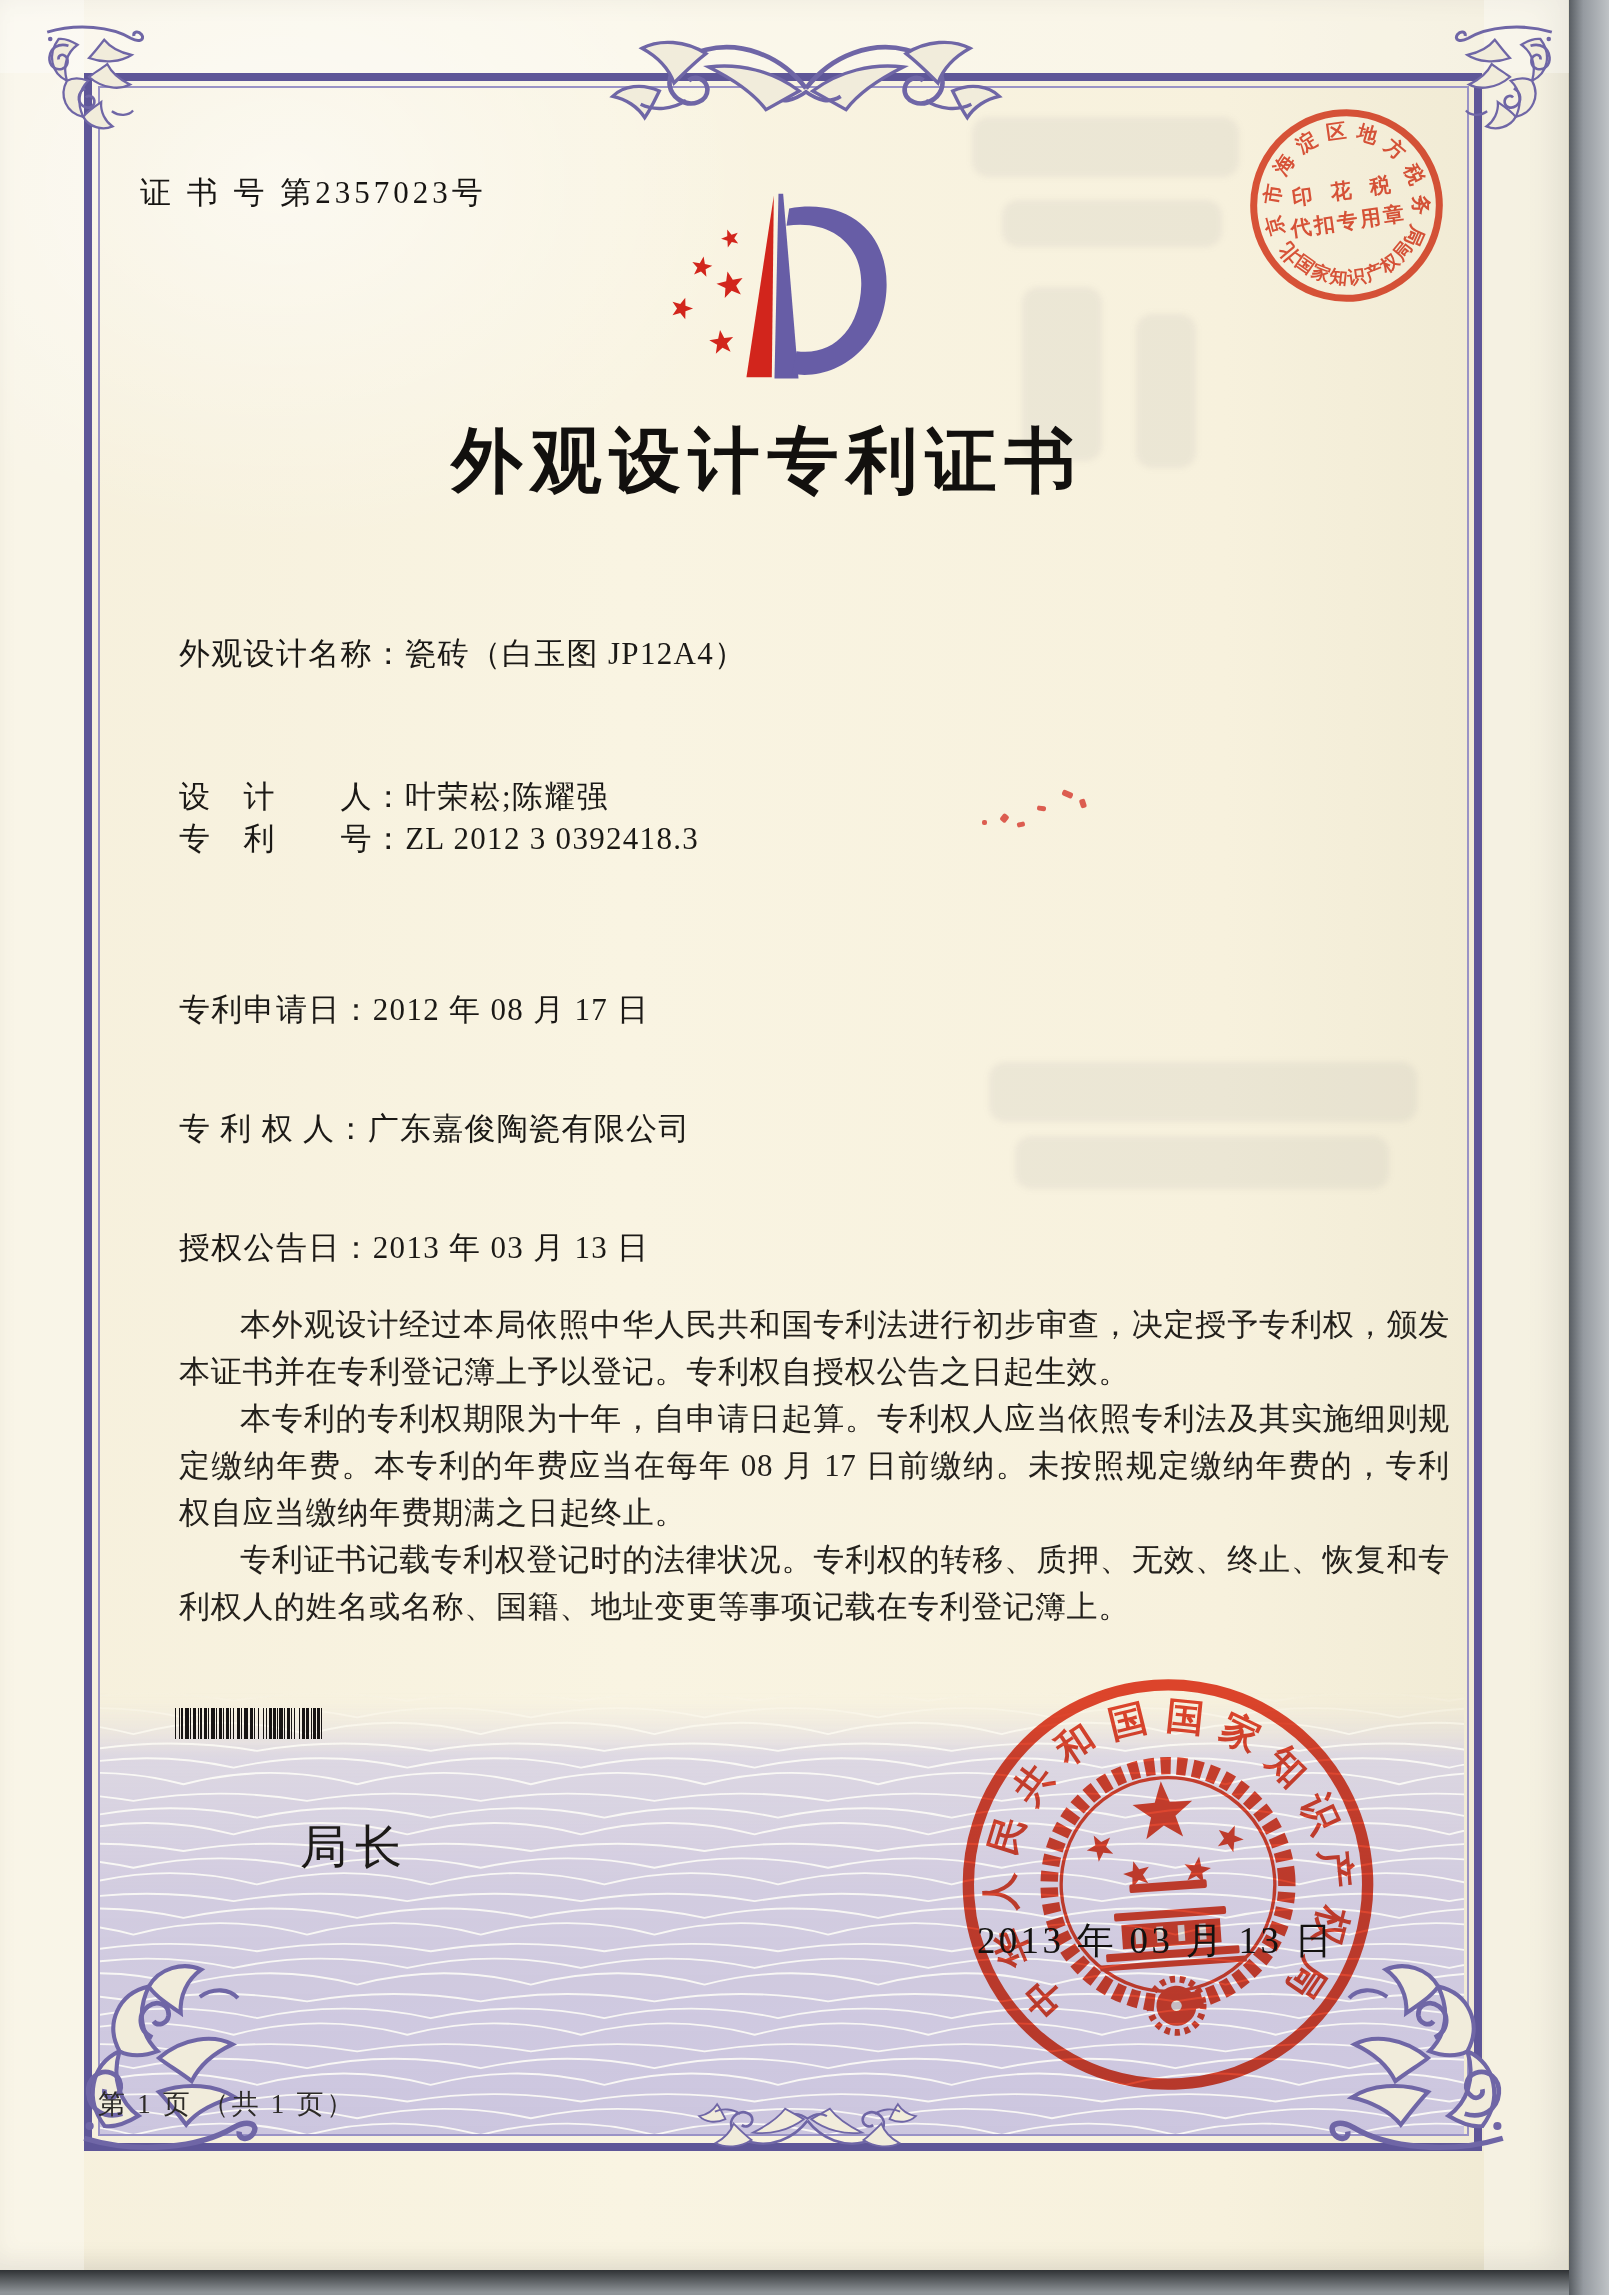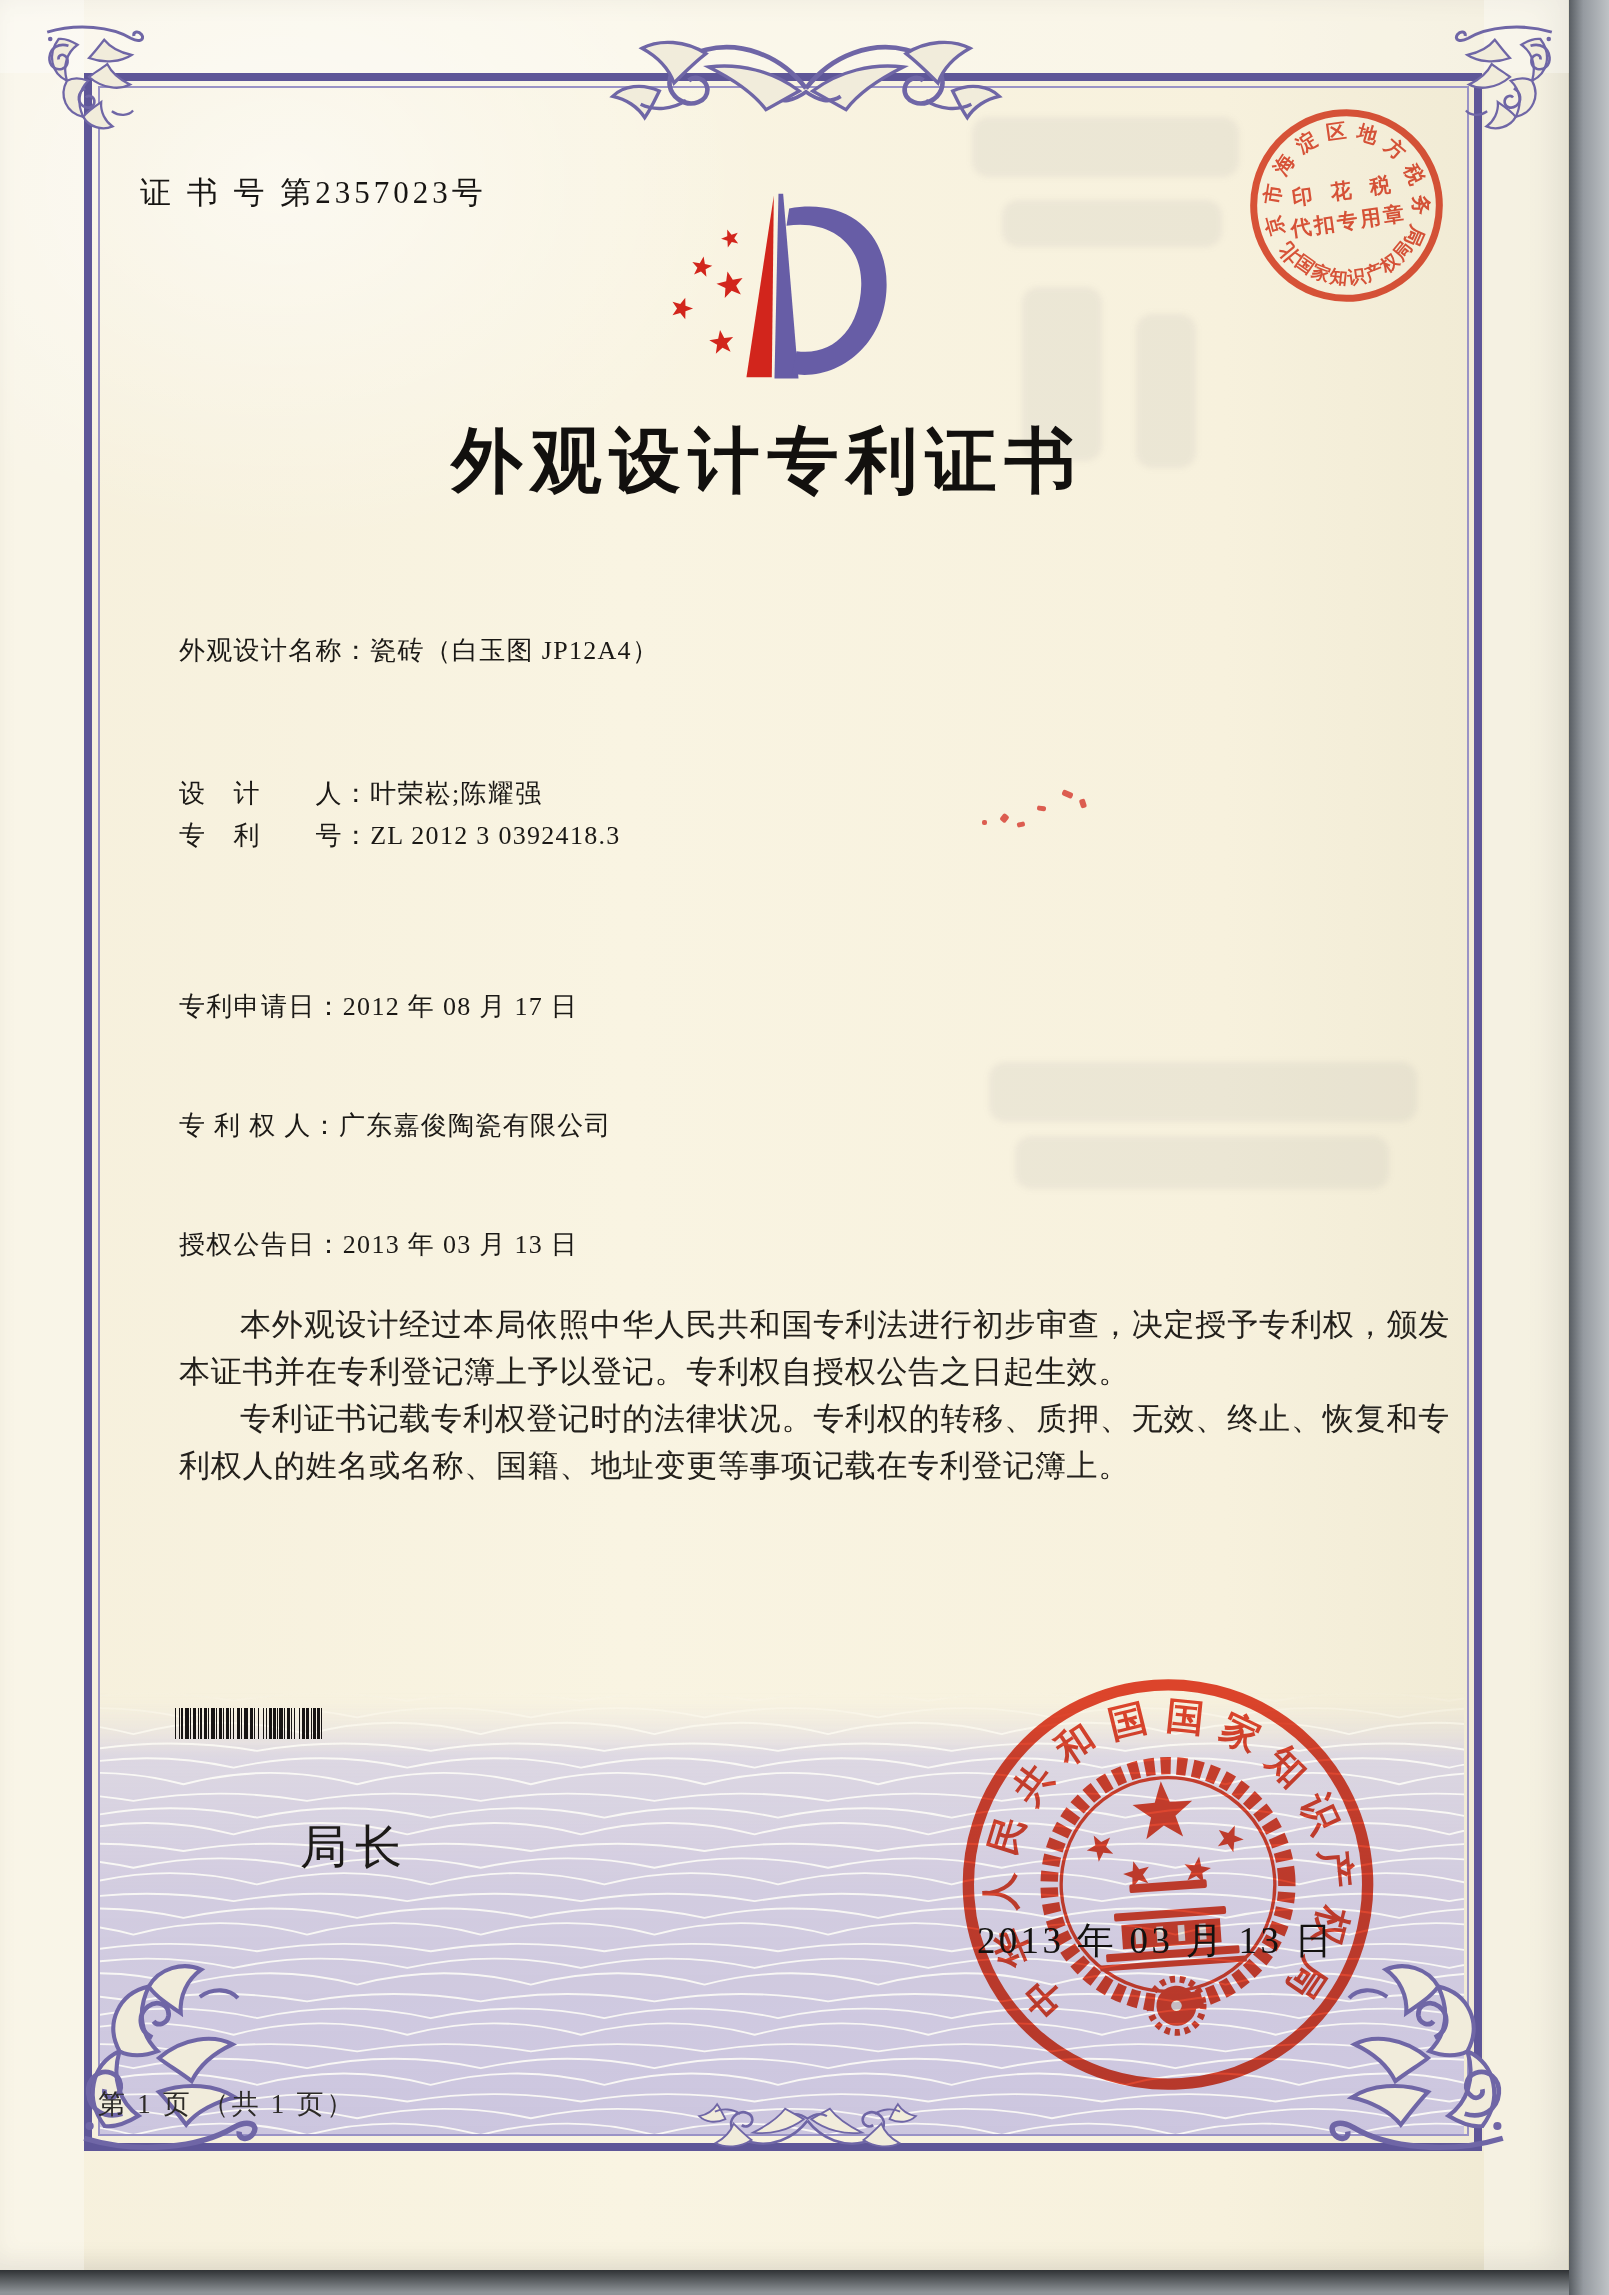--- a/index.html
+++ b/index.html
@@ -25,21 +25,21 @@
   #band{left:100px;top:1690px;width:1364px;height:445px;z-index:2;
       background:linear-gradient(180deg, rgba(213,208,227,0) 0%, rgba(213,208,227,.8) 16%, rgba(208,202,224,.95) 45%, #ccc6df 100%);
       -webkit-mask-image:linear-gradient(180deg,transparent,#000 14%);
       mask-image:linear-gradient(180deg,transparent,#000 14%);}
   #band svg{position:absolute;left:0;top:0;}
   .wv{fill:none;stroke:#fbfaf6;stroke-width:2.8;opacity:.95;}
   
   #cert-no{left:140px;top:172px;font-size:31px;letter-spacing:4px;color:#171513;z-index:5;}
   #title{left:84px;top:414px;width:1367px;text-align:center;font-size:71px;font-weight:700;
          letter-spacing:8px;color:#12100e;z-index:5;}
-  .field{left:179px;font-size:26px;color:#1b1916;z-index:5;letter-spacing:1.3px;}
+  .field{left:179px;font-size:31px;color:#1b1916;z-index:5;letter-spacing:1.3px;}
   #body-text{left:179px;top:1301px;width:1271px;z-index:5;}
   #body-text p{margin:0;font-size:31px;line-height:47px;color:#23201c;text-align:justify;
                text-indent:61px;letter-spacing:0.7px;}
   #barcode{left:175px;top:1708px;width:269px;height:31px;z-index:5;overflow:hidden;}
   #barcode i{position:absolute;top:0;bottom:0;background:#171413;display:block;}
   #sig-label{left:265px;top:1816px;font-size:47px;letter-spacing:8px;color:#1c1a18;z-index:5;margin-left:35px;}
   #sig-svg{left:314px;top:1770px;z-index:5;}
   #seal-date{left:977px;top:1916px;font-size:37px;letter-spacing:3.3px;color:#131210;z-index:7;}
   #footer{left:98px;top:2086px;width:1367px;font-size:27px;letter-spacing:2.7px;
           color:#2c2a27;z-index:5;}
@@ -212,20 +212,21 @@
 <div class="abs field" style="top:633px"><span>外观设计名称</span><span>：</span><span>瓷砖（白玉图 JP12A4）</span></div>
 <div class="abs field" style="top:776px"><span>设　计　　人</span><span>：</span><span>叶荣崧;陈耀强</span></div>
 <div class="abs field" style="top:818px"><span>专　利　　号</span><span>：</span><span>ZL 2012 3 0392418.3</span></div>
 <div class="abs field" style="top:989px"><span>专利申请日</span><span>：</span><span>2012 年 08 月 17 日</span></div>
 <div class="abs field" style="top:1108px"><span>专 利 权 人</span><span>：</span><span>广东嘉俊陶瓷有限公司</span></div>
 <div class="abs field" style="top:1227px"><span>授权公告日</span><span>：</span><span>2013 年 03 月 13 日</span></div>
 
 
 <div id="body-text" class="abs">
   <p>本外观设计经过本局依照中华人民共和国专利法进行初步审查，决定授予专利权，颁发本证书并在专利登记簿上予以登记。专利权自授权公告之日起生效。</p>
+  <p>本专利的专利权期限为十年，自申请日起算。专利权人应当依照专利法及其实施细则规定缴纳年费。本专利的年费应当在每年 08 月 17 日前缴纳。未按照规定缴纳年费的，专利权自应当缴纳年费期满之日起终止。</p>
   <p>专利证书记载专利权登记时的法律状况。专利权的转移、质押、无效、终止、恢复和专利权人的姓名或名称、国籍、地址变更等事项记载在专利登记簿上。</p>
 </div>
 
 
 <div class="abs fleck" style="left:1062px;top:791px;width:10.7px;height:6px;transform:rotate(24deg)"></div>
 <div class="abs fleck" style="left:1080px;top:799px;width:6px;height:9.4px;transform:rotate(-18deg)"></div>
 <div class="abs fleck" style="left:1037px;top:806px;width:9.4px;height:5.3px;transform:rotate(8deg)"></div>
 <div class="abs fleck" style="left:1001px;top:814px;width:6.7px;height:8px;transform:rotate(40deg)"></div>
 <div class="abs fleck" style="left:982px;top:820px;width:5.3px;height:5.3px"></div>
 <div class="abs fleck" style="left:1017px;top:822px;width:8px;height:5.3px;transform:rotate(-12deg)"></div>

